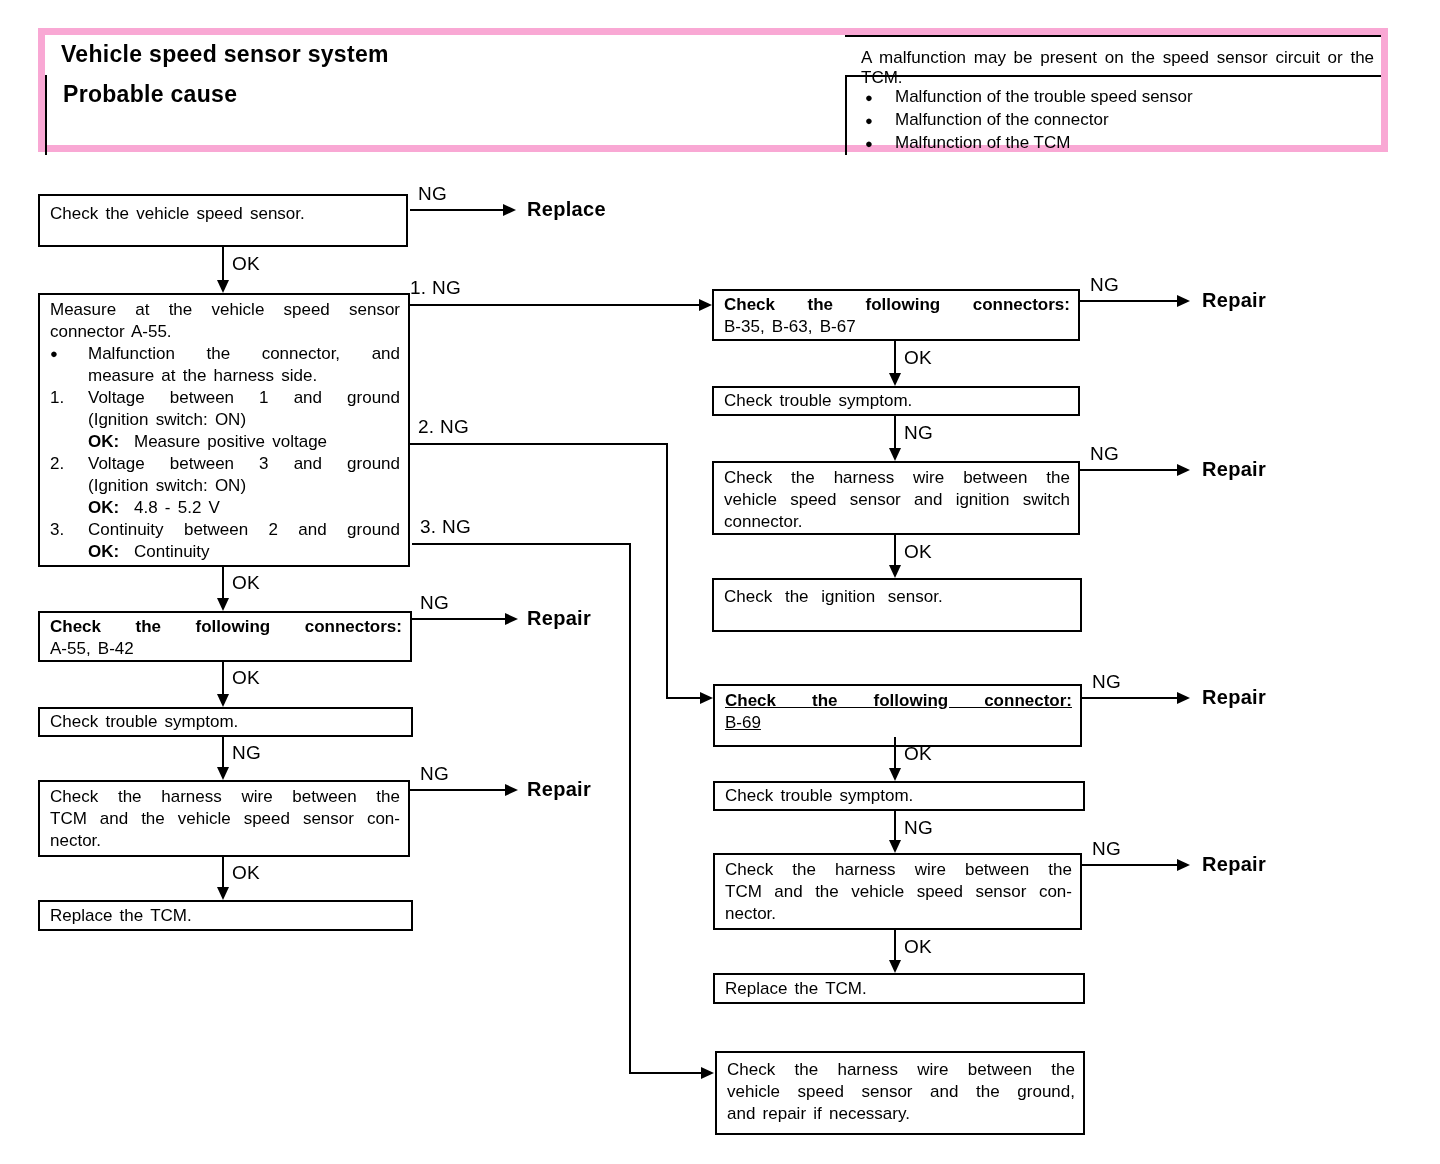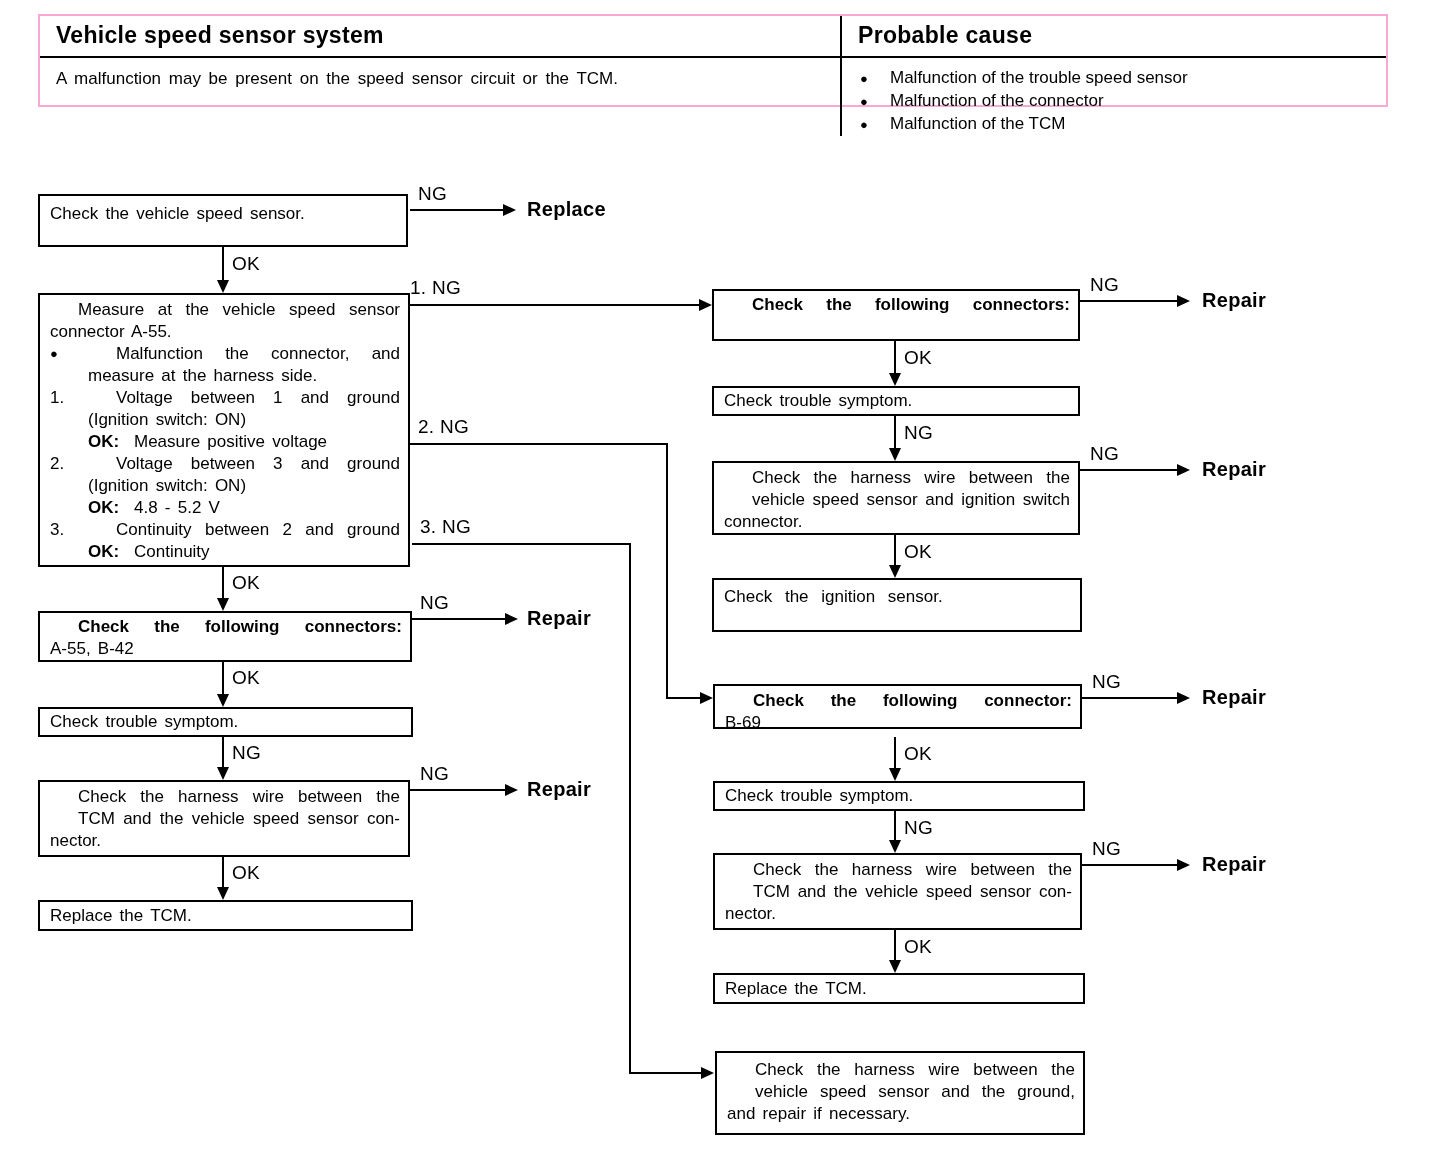--- a/index.html
+++ b/index.html
@@ -1,36 +1,36 @@
 <!DOCTYPE html>
 <html><head>
 <meta charset="utf-8">
 <style>
   html,body{margin:0;padding:0;background:#fff;}
   .page{position:relative;width:1440px;height:1164px;background:#fff;color:#000;
         font-family:"Liberation Sans",sans-serif;overflow:hidden;}
 
   
-  .htable{position:absolute;left:38px;top:14px;width:1350px;height:93px;
-          border:2px solid #f9a8d4;box-sizing:border-box;display:grid;
+  .htable{position:absolute;left:38px;top:28px;width:1350px;height:124px;
+          border:7px solid #f9a8d4;box-sizing:border-box;display:grid;
           grid-template-columns:800px 1fr;grid-template-rows:40px 1fr;}
   .hcell{box-sizing:border-box;}
   .th{font-weight:bold;font-size:23px;padding:6px 0 0 16px;letter-spacing:.3px;}
   .cR{border-left:2px solid #000;}
   .rB{border-top:2px solid #000;}
   .desc{font-size:17px;padding:11px 0 0 16px;word-spacing:3px;}
   .causes{font-size:17px;padding:9px 0 0 18px;}
   .cause-row{display:flex;line-height:22px;}
   .cause-bullet{width:30px;flex:none;font-size:13px;padding-top:1px;}
 
   
   .box{position:absolute;border:2px solid #000;box-sizing:border-box;background:#fff;
        font-size:17px;line-height:22px;padding:4px 8px 0 10px;word-spacing:2.5px;}
   .b{font-weight:bold;}
-  .jl{text-align:justify;text-align-last:justify;margin-left:28px;}
+  .jl{text-align:justify;text-align-last:justify;}
   .mrow{display:flex;}
   .mk{width:38px;flex:none;}
   .mc{flex:1;}
   .okline{margin-left:38px;}
   .oklabel{font-weight:bold;display:inline-block;width:46px;}
 
   
   .hline,.vline{position:absolute;background:#000;}
   .hline{height:2px;}
   .vline{width:2px;}
@@ -41,22 +41,22 @@
   .lbl{position:absolute;font-size:19px;letter-spacing:.3px;}
   .outcome{position:absolute;font-size:20px;font-weight:bold;letter-spacing:.3px;}
 </style>
 </head>
 <body>
 
 <div class="page">
 
   <div class="htable">
     <div class="hcell th">Vehicle speed sensor system</div>
+    <div class="hcell rB desc">A malfunction may be present on the speed sensor circuit or the TCM.</div>
     <div class="hcell th cR">Probable cause</div>
-    <div class="hcell rB desc">A malfunction may be present on the speed sensor circuit or the TCM.</div>
     <div class="hcell rB cR causes">
       <div class="cause-row">
         <span class="cause-bullet">●</span>
         <span>Malfunction of the trouble speed sensor</span>
       </div>
       <div class="cause-row">
         <span class="cause-bullet">●</span>
         <span>Malfunction of the connector</span>
       </div>
       <div class="cause-row">
@@ -125,37 +125,38 @@
     <div class="jl">TCM and the vehicle speed sensor con-</div>
     <div>nector.</div>
   </div>
 
   <div class="box" style="left:38px;top:900px;width:375px;height:31px;padding-top:3px;">
     <div>Replace the TCM.</div>
   </div>
 
   <div class="box" style="left:712px;top:289px;width:368px;height:52px;padding-top:3px;">
     <div class="b jl">Check the following connectors:</div>
+    <div>B-35, B-63, B-67</div>
   </div>
 
   <div class="box" style="left:712px;top:386px;width:368px;height:30px;padding-top:2px;">
     <div>Check trouble symptom.</div>
   </div>
 
   <div class="box" style="left:712px;top:461px;width:368px;height:74px;">
     <div class="jl">Check the harness wire between the</div>
     <div class="jl">vehicle speed sensor and ignition switch</div>
     <div>connector.</div>
   </div>
 
   <div class="box" style="left:712px;top:578px;width:370px;height:54px;padding-top:6px;word-spacing:8px;">
     <div>Check the ignition sensor.</div>
   </div>
 
-  <div class="box" style="left:713px;top:684px;width:369px;height:45px;padding-top:4px;">
+  <div class="box" style="left:713px;top:684px;width:369px;height:63px;padding-top:4px;text-decoration:underline;">
     <div class="b jl">Check the following connector:</div>
     <div>B-69</div>
   </div>
 
   <div class="box" style="left:713px;top:781px;width:372px;height:30px;padding-top:2px;">
     <div>Check trouble symptom.</div>
   </div>
 
   <div class="box" style="left:713px;top:853px;width:369px;height:77px;">
     <div class="jl">Check the harness wire between the</div>

